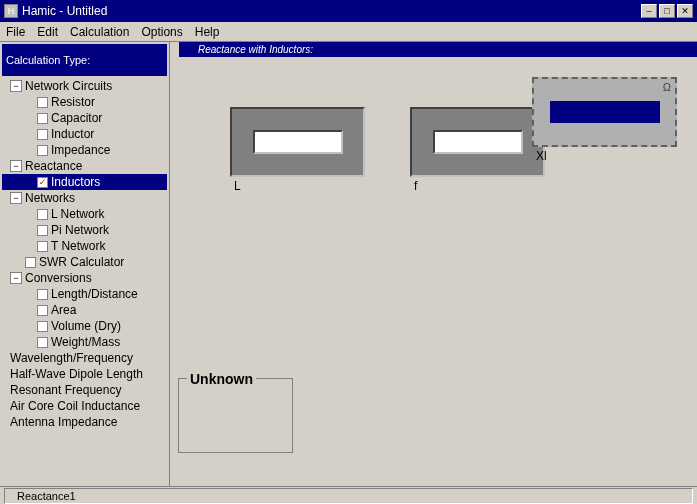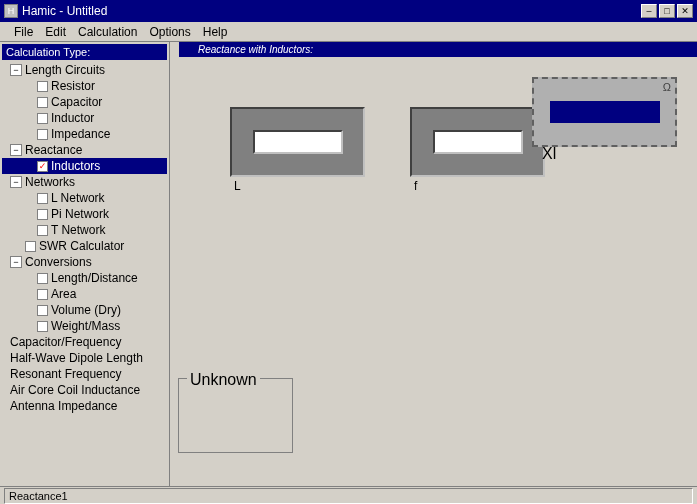--- a/index.html
+++ b/index.html
@@ -25,21 +25,21 @@
       border-color: #ffffff #808080 #808080 #ffffff;
       display: flex; align-items: center; justify-content: center;
       font-size: 9px; cursor: pointer; color: black;
     }
 
     
     .menu-bar {
       background: #d4d0c8;
       display: flex;
       align-items: center;
-      padding: 2px 8px;
+      padding: 2px 0;
       height: 20px;
       border-bottom: 1px solid #808080;
     }
     .menu-item {
       padding: 1px 6px;
       cursor: pointer;
       font-size: 12px;
     }
 
     
@@ -52,21 +52,21 @@
     .sidebar {
       width: 170px;
       background: #d4d0c8;
       border-right: 1px solid #808080;
       overflow-y: auto;
       padding: 2px;
     }
     .sidebar-header {
       background: #000080;
       color: white;
-      padding: 2px 4px;
+      padding: 10px 4px;
       font-size: 11px;
       margin-bottom: 2px;
     }
     .tree-item {
       display: flex;
       align-items: center;
       padding: 1px 0;
       cursor: pointer;
       white-space: nowrap;
     }
@@ -158,56 +158,57 @@
     .result-icon {
       position: absolute;
       top: 2px;
       right: 4px;
       font-size: 11px;
       color: #404040;
     }
     .result-label {
       position: absolute;
       bottom: -18px;
-      left: 8px;
-      font-size: 16px;
+      left: 2px;
+      font-size: 12px;
     }
 
     
     .group-box {
       position: absolute;
       bottom: 30px;
       left: 8px;
       width: 115px;
       height: 75px;
       border: 1px solid #808080;
     }
     .group-box-label {
       position: absolute;
       top: -8px;
       left: 8px;
       background: #d4d0c8;
       padding: 0 3px;
-      font-size: 16px;
+      font-size: 14px;
+      font-weight: bold;
     }
 
     
     .status-bar {
       height: 18px;
       background: #d4d0c8;
       border-top: 1px solid #808080;
       display: flex;
       align-items: center;
       padding: 0 4px;
       font-size: 11px;
     }
     .status-panel {
       border: 1px solid;
       border-color: #808080 #ffffff #ffffff #808080;
-      padding: 1px 4px;
+      padding: 1px 12px;
       flex: 1;
     }
   </style>
 </head>
 <body>
 
 <div class="title-bar">
   <div class="title-bar-left">
     <div class="title-bar-icon">H</div>
     <span>Hamic - Untitled</span>
@@ -227,21 +228,21 @@
   <div class="menu-item">Help</div>
 </div>
 
 <div class="main-layout">
 
   <div class="sidebar">
     <div class="sidebar-header">Calculation Type:</div>
 
     <div class="tree-item tree-indent-1">
       <span class="tree-expand">−</span>
-      <span>Length Circuits</span>
+      <span>Network Circuits</span>
     </div>
     <div class="tree-item tree-indent-2">
       <span class="tree-spacer"></span>
       <span class="tree-checkbox"></span>
       <span>Resistor</span>
     </div>
     <div class="tree-item tree-indent-2">
       <span class="tree-spacer"></span>
       <span class="tree-checkbox"></span>
       <span>Capacitor</span>
@@ -312,21 +313,21 @@
       <span class="tree-checkbox"></span>
       <span>Volume (Dry)</span>
     </div>
     <div class="tree-item tree-indent-2">
       <span class="tree-spacer"></span>
       <span class="tree-checkbox"></span>
       <span>Weight/Mass</span>
     </div>
 
     <div class="tree-item tree-indent-1">
-      <span>Capacitor/Frequency</span>
+      <span>Wavelength/Frequency</span>
     </div>
     <div class="tree-item tree-indent-1">
       <span>Half-Wave Dipole Length</span>
     </div>
     <div class="tree-item tree-indent-1">
       <span>Resonant Frequency</span>
     </div>
     <div class="tree-item tree-indent-1">
       <span>Air Core Coil Inductance</span>
     </div>

